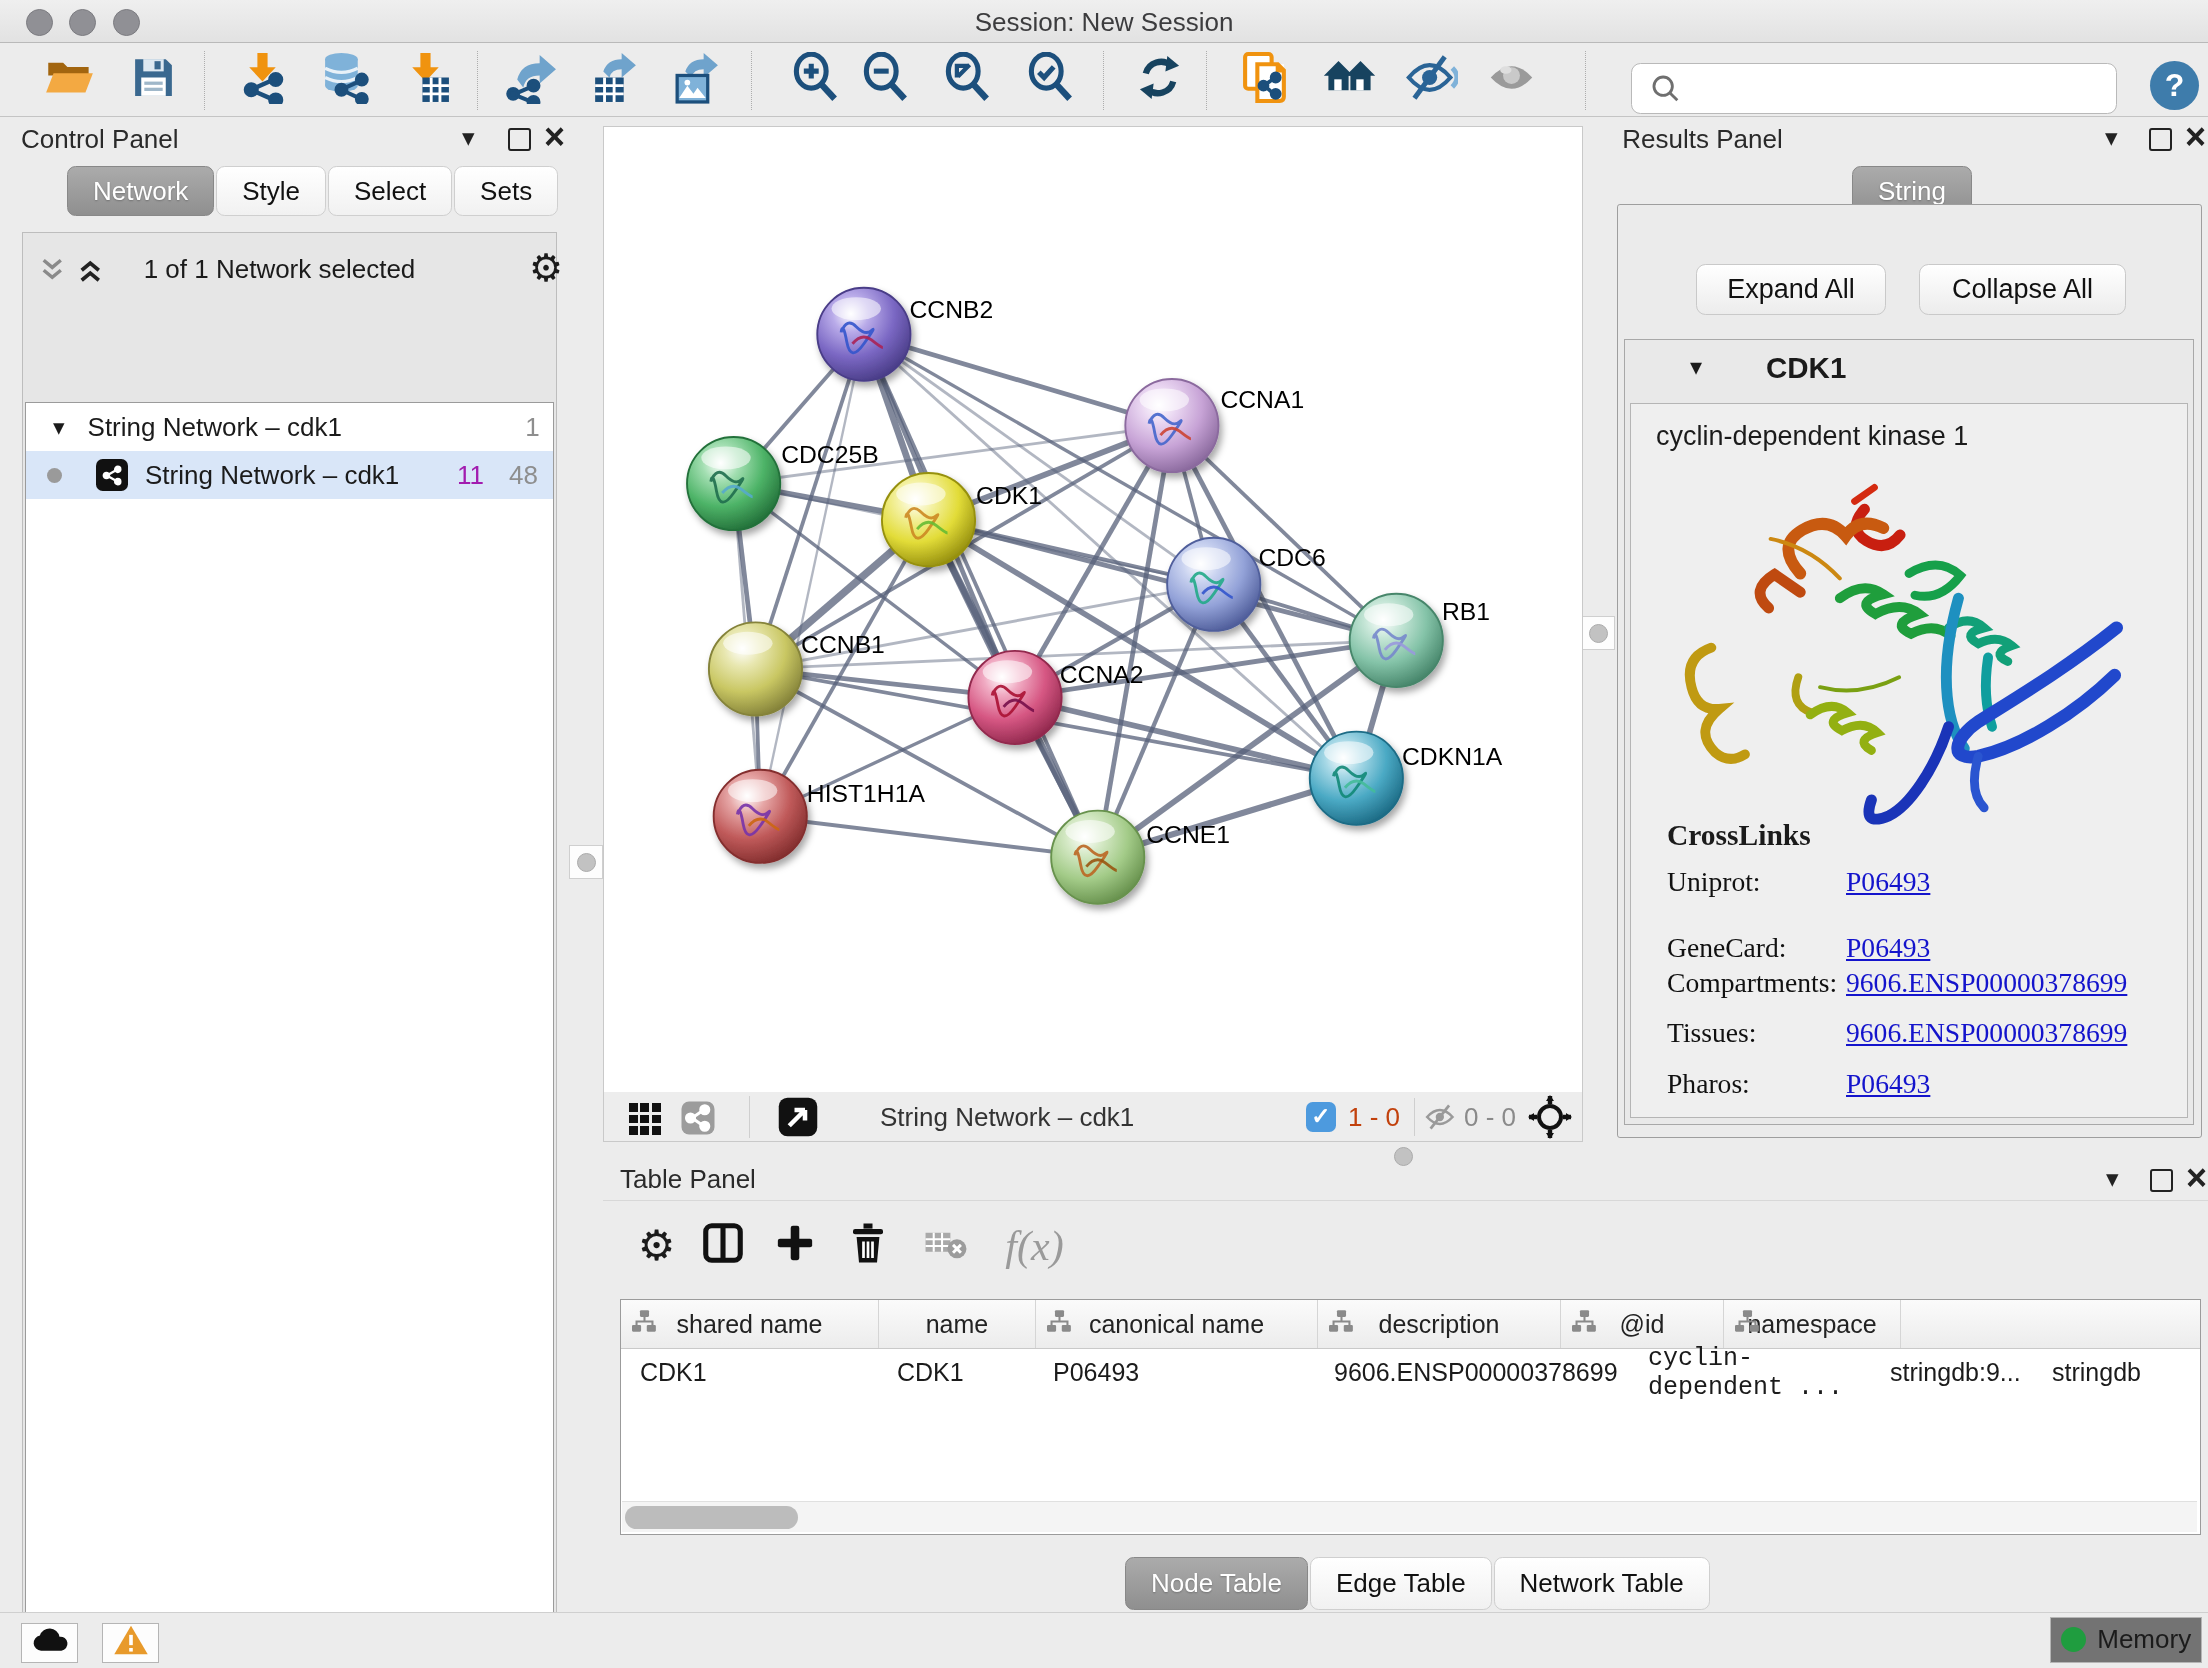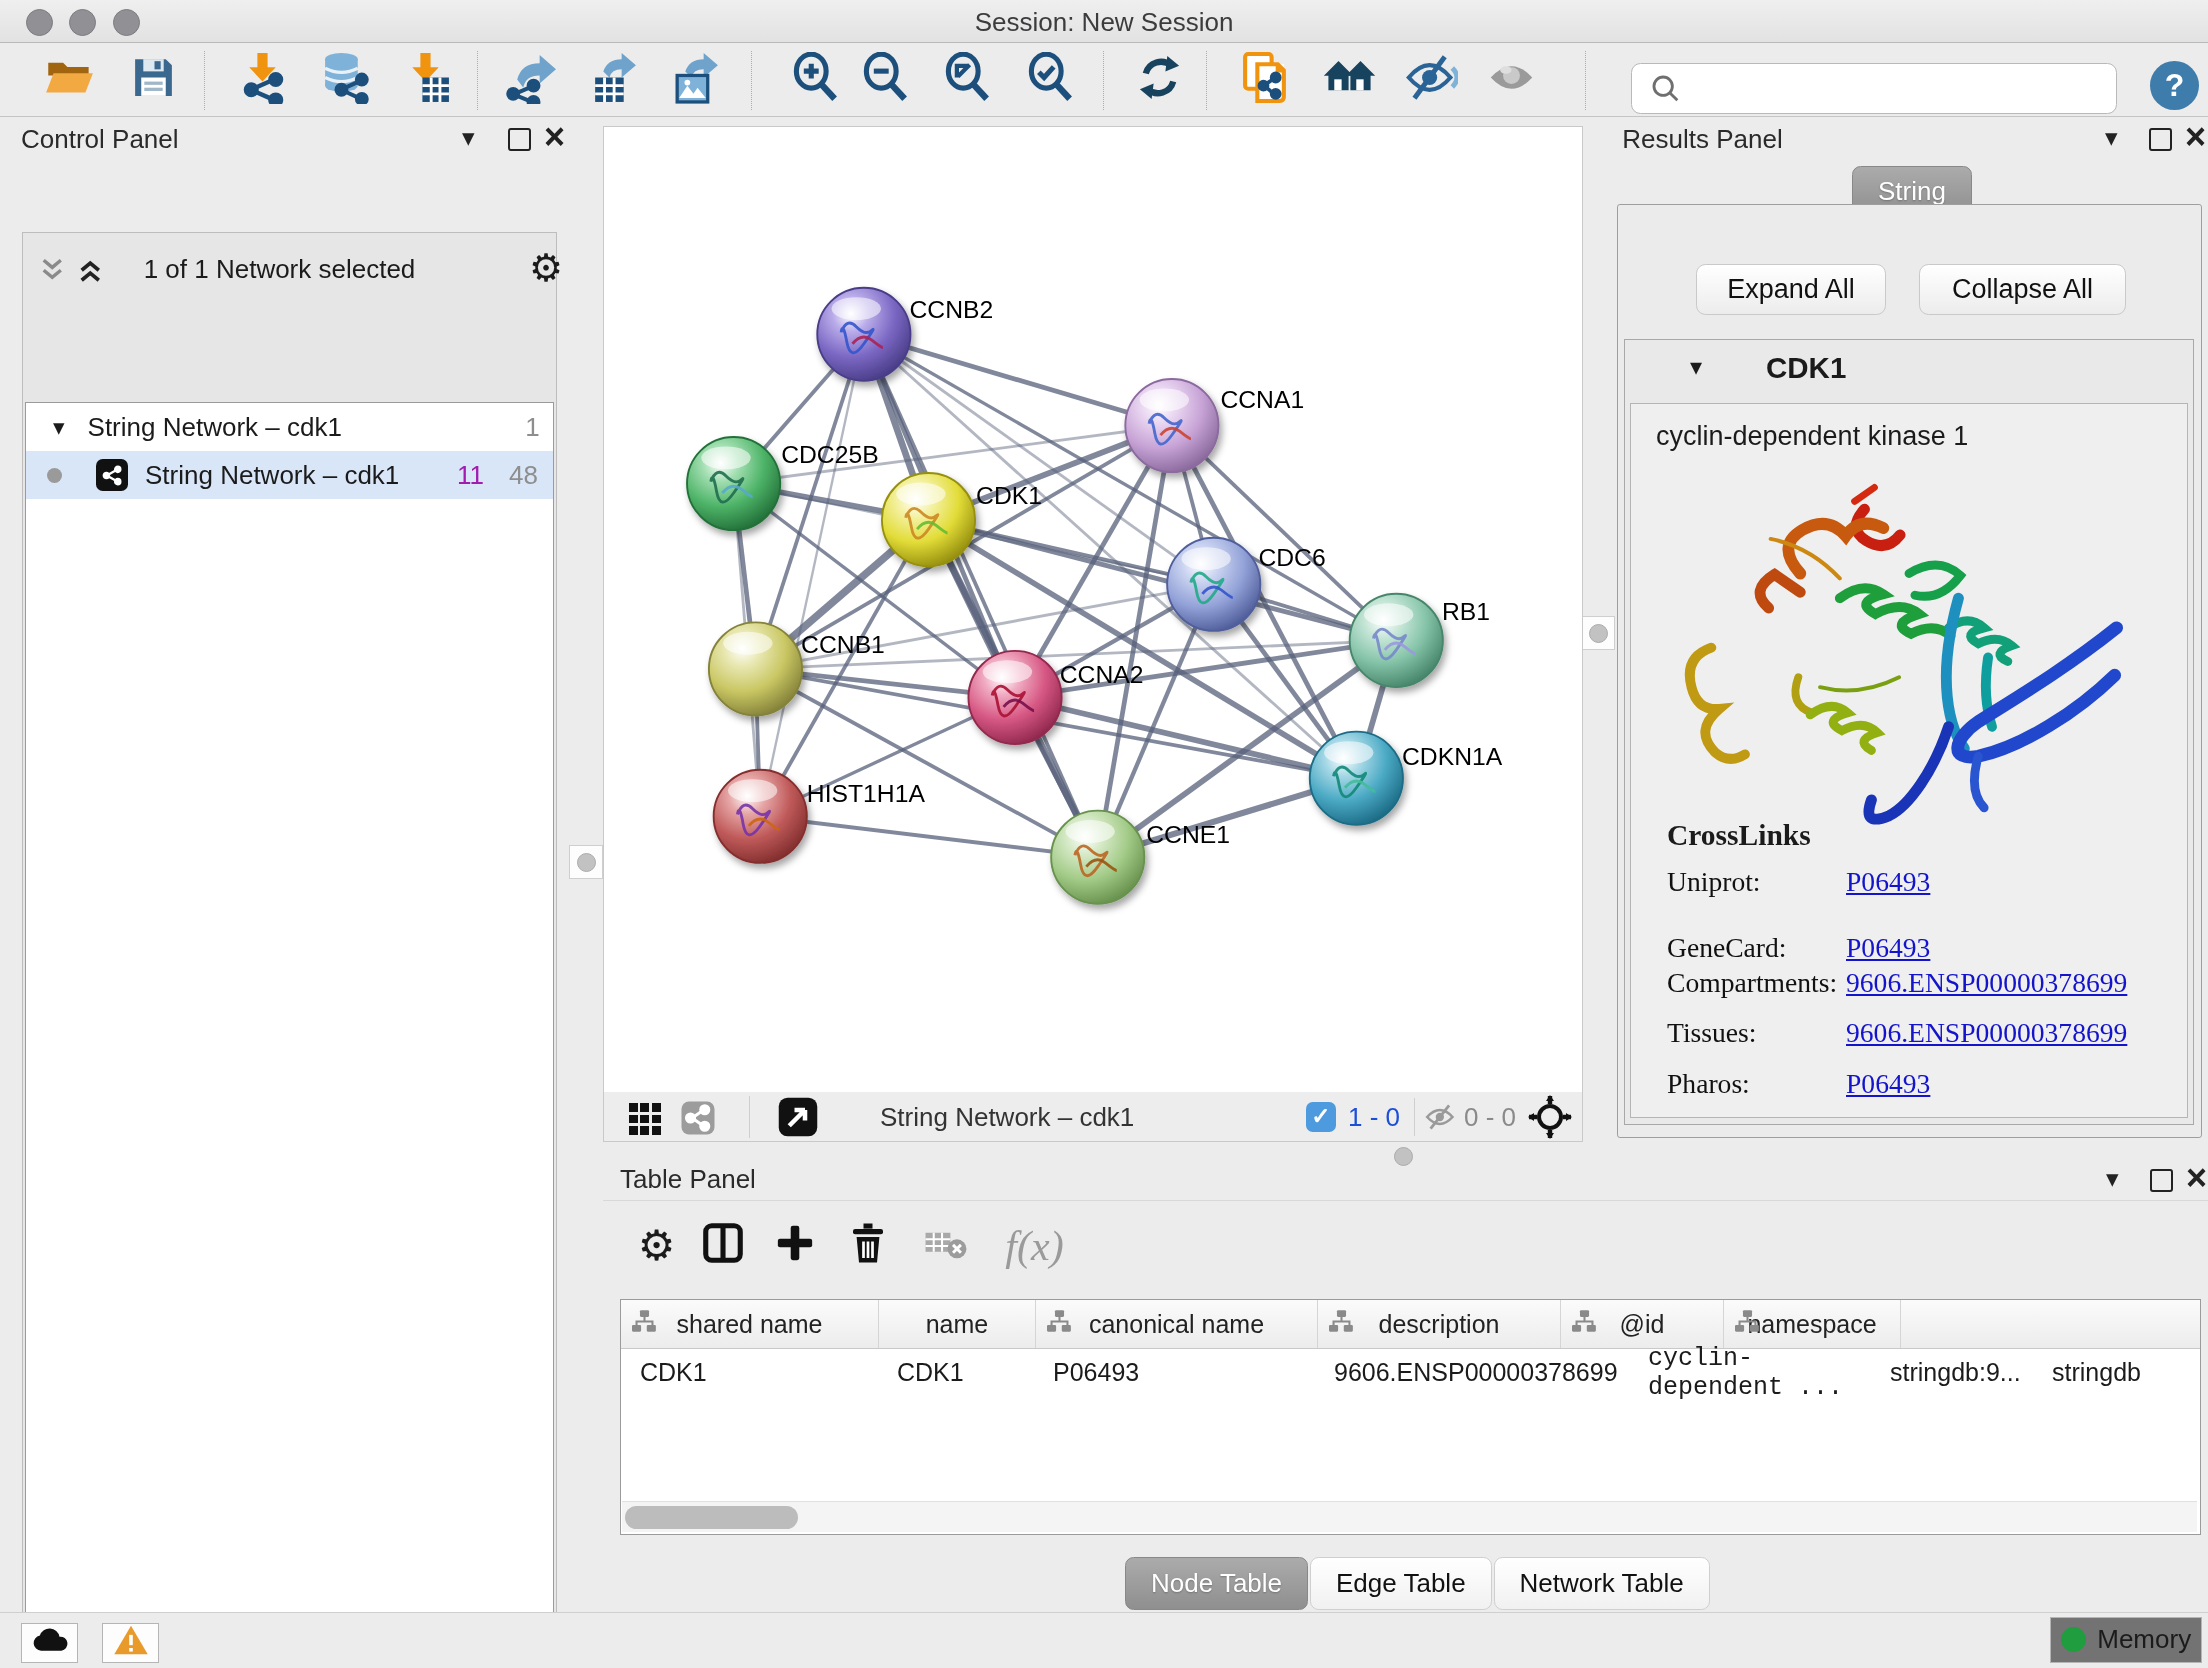--- a/index.html
+++ b/index.html
@@ -292,20 +292,26 @@
   </div>
   <div class="abs help">?</div>
 </div>
 
 <div class="abs" style="left:0;top:117px;width:571px;height:1495px">
   <span class="abs panel-title" style="left:21px;top:6.7px">Control Panel</span>
   <span class="abs wc wc-tri" style="left:462px;top:5.7px">▾</span>
   <span class="abs wc wc-box" style="left:508px;top:10.5px"></span>
   <span class="abs wc wc-x" style="left:544px;top:9.5px">×</span>
 
+  <div class="abs" style="left:67px;top:49px;display:flex">
+    <div class="tab sel">Network</div>
+    <div class="tab">Style</div>
+    <div class="tab">Select</div>
+    <div class="tab">Sets</div>
+  </div>
 
   <div class="abs cp-inner" style="top:115px;height:1459px">
     <span class="abs" style="left:15px;top:23px">
       <svg width="28.5" height="28.5" viewBox="0 0 20 20" stroke="#8a8a8a" stroke-width="2.4" fill="none">
           <path d="M4 3l6 5 6-5M4 10l6 5 6-5"></path>
         </svg>
     </span>
     <span class="abs" style="left:53px;top:23px">
       <svg width="28.5" height="28.5" viewBox="0 0 20 20" stroke="#222" stroke-width="2.6" fill="none">
           <path d="M4 17l6-5 6 5M4 10l6-5 6 5"></path>
@@ -570,21 +576,21 @@
   </span>
   <div class="abs" style="left:145px;top:3.8px;height:42px;border-left:1px solid #cfcfcf"></div>
   <span class="abs" style="left:173px;top:3.8px">
     <svg width="42" height="42" viewBox="0 0 24 24">
         <rect x="1" y="1" width="22" height="22" rx="5" fill="#111"></rect>
         <path d="M7 17L16 8M16 8v6M16 8h-6" stroke="#fff" stroke-width="2.6" fill="none"></path>
       </svg>
   </span>
   <span class="abs" style="left:276px;top:9.5px;color:#333;font-size:26px">String Network – cdk1</span>
   <div class="abs chk" style="left:702px;top:9.5px">✓</div>
-  <span class="abs" style="left:744px;top:9.5px;color:#1d4ed8;font-size:26px">1 - 0</span>
+  <span class="abs" style="left:744px;top:9.5px;color:#c2410c;font-size:26px">1 - 0</span>
   <div class="abs" style="left:810px;top:5.7px;height:38px;border-left:1px solid #cfcfcf"></div>
   <span class="abs" style="left:820px;top:9.5px">
     <svg width="34" height="30" viewBox="0 0 28 26" fill="none">
         <path d="M2 13q11-12 22 0q-11 12-22 0z" stroke="#9a9a9a" stroke-width="2.2"></path>
         <circle cx="13" cy="13" r="3.6" fill="#9a9a9a"></circle>
         <path d="M5 23L21 3" stroke="#9a9a9a" stroke-width="2.4"></path>
       </svg>
   </span>
   <span class="abs" style="left:860px;top:9.5px;color:#8a8a8a;font-size:26px">0 - 0</span>
   <span class="abs" style="left:924px;top:2.9px">

